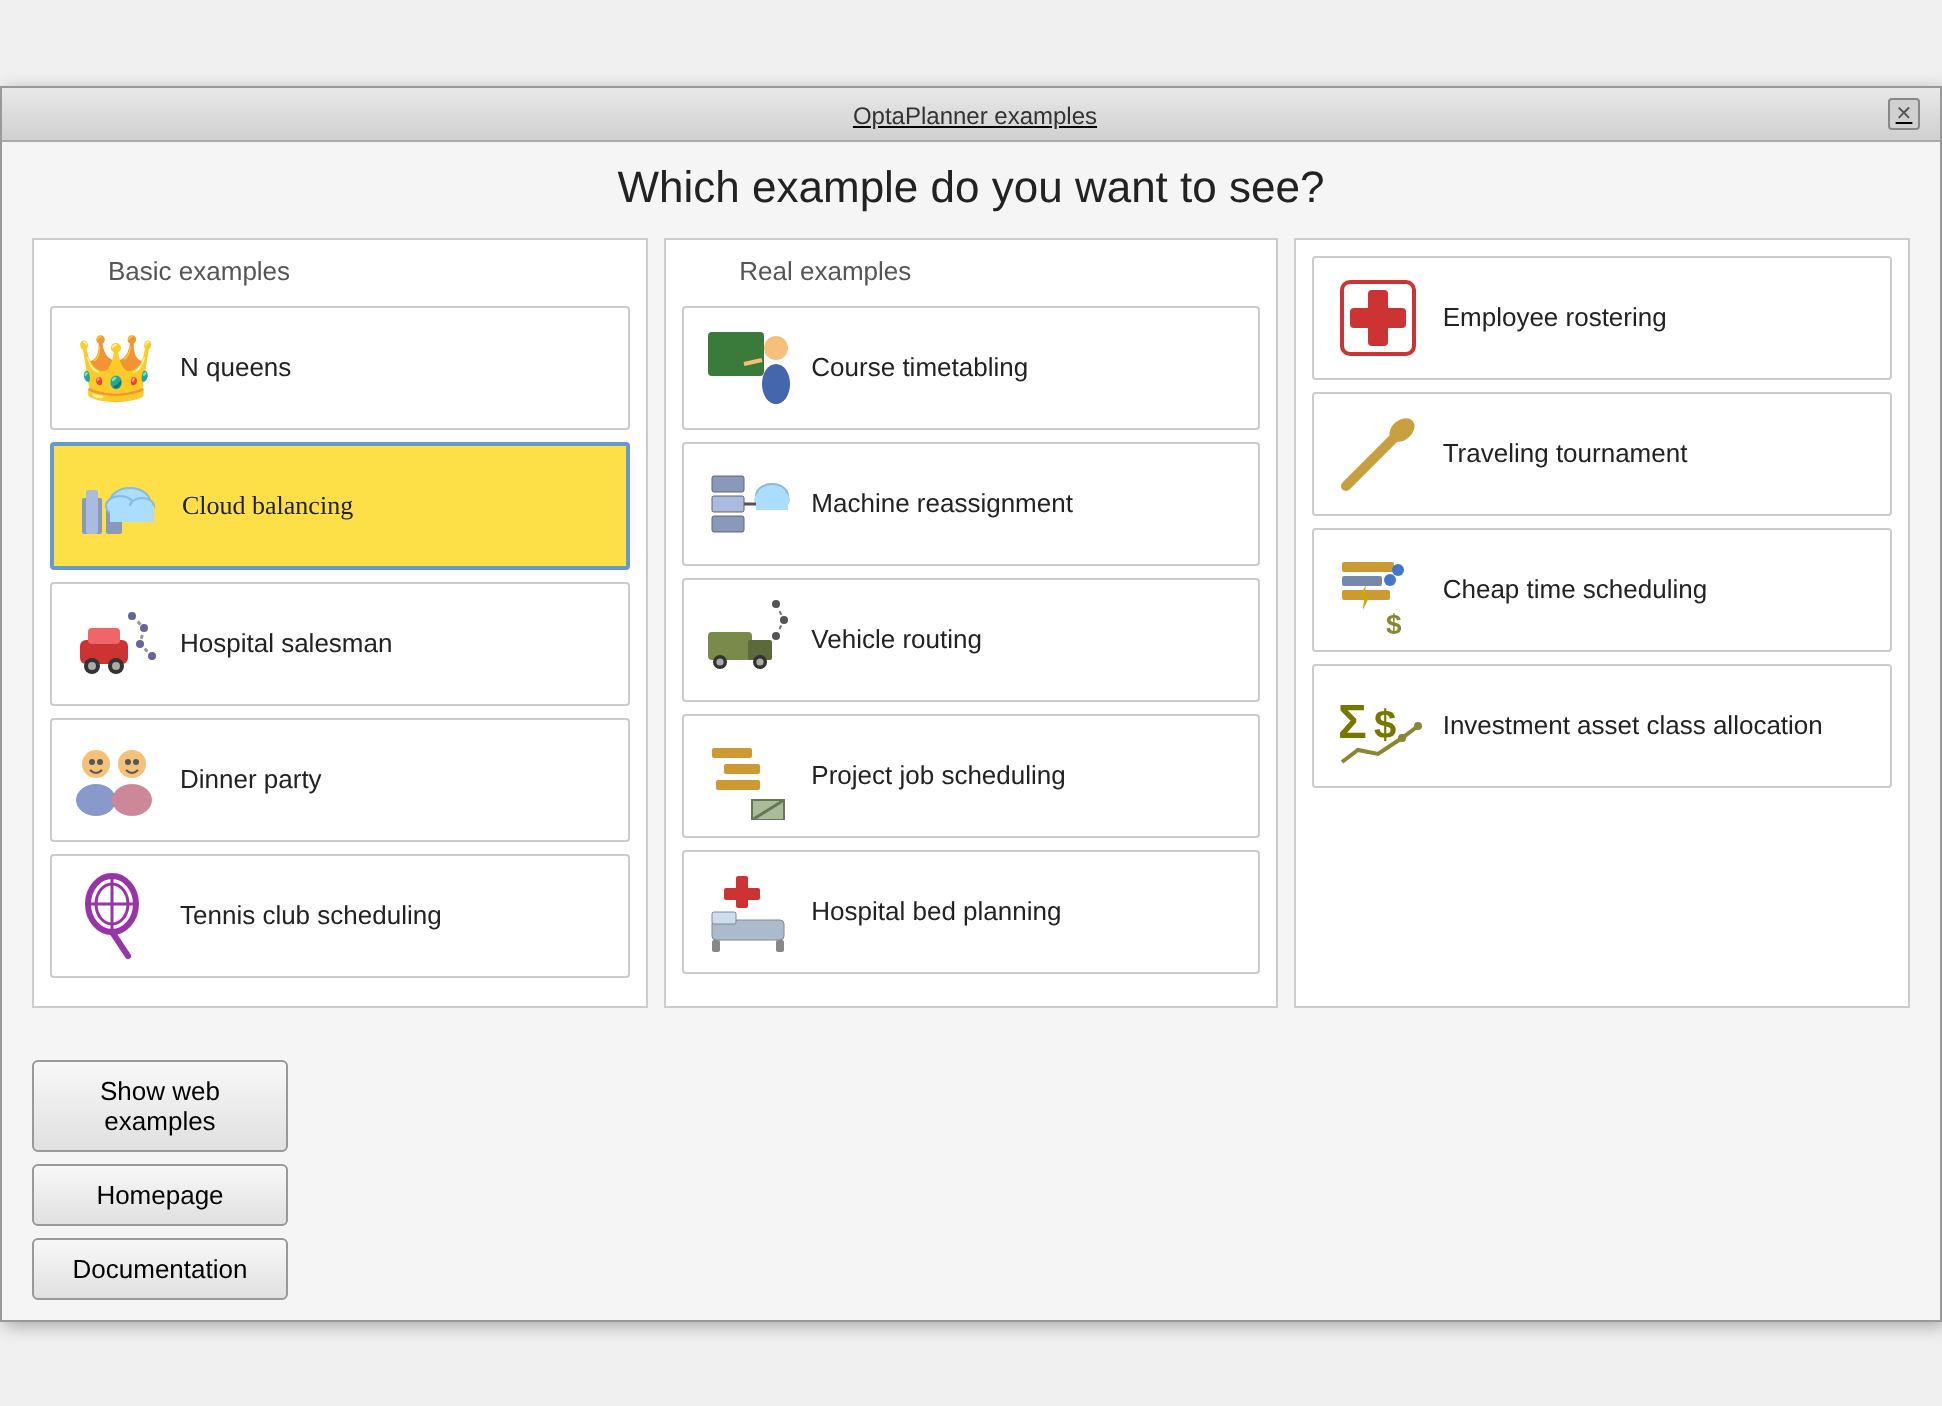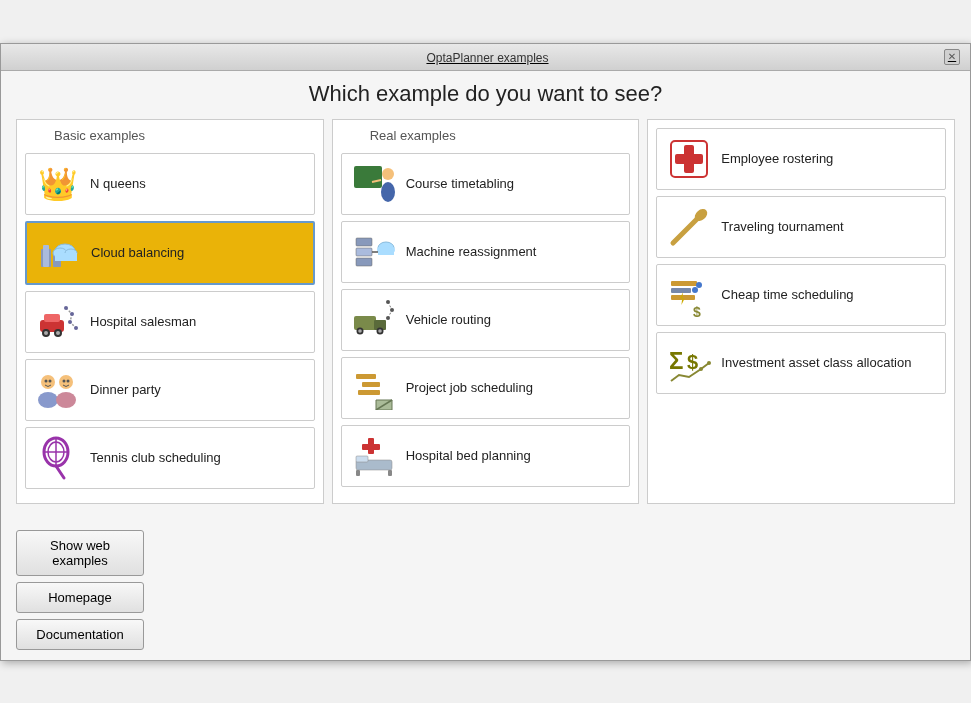--- a/index.html
+++ b/index.html
@@ -85,22 +85,23 @@
       border: 1px solid #ccc;
       background: white;
       margin-bottom: 6px;
       cursor: pointer;
       width: 100%;
       text-align: left;
       border-radius: 2px;
       min-height: 56px;
     }
     .example-btn.selected {
-      background: #eab308;
+      background: #fde047;
       border: 2px solid #6699cc;
+      font-family: Liberation Serif, serif;
     }
     .example-btn .icon {
       width: 48px;
       height: 48px;
       flex-shrink: 0;
       display: flex;
       align-items: center;
       justify-content: center;
       font-size: 32px;
     }

